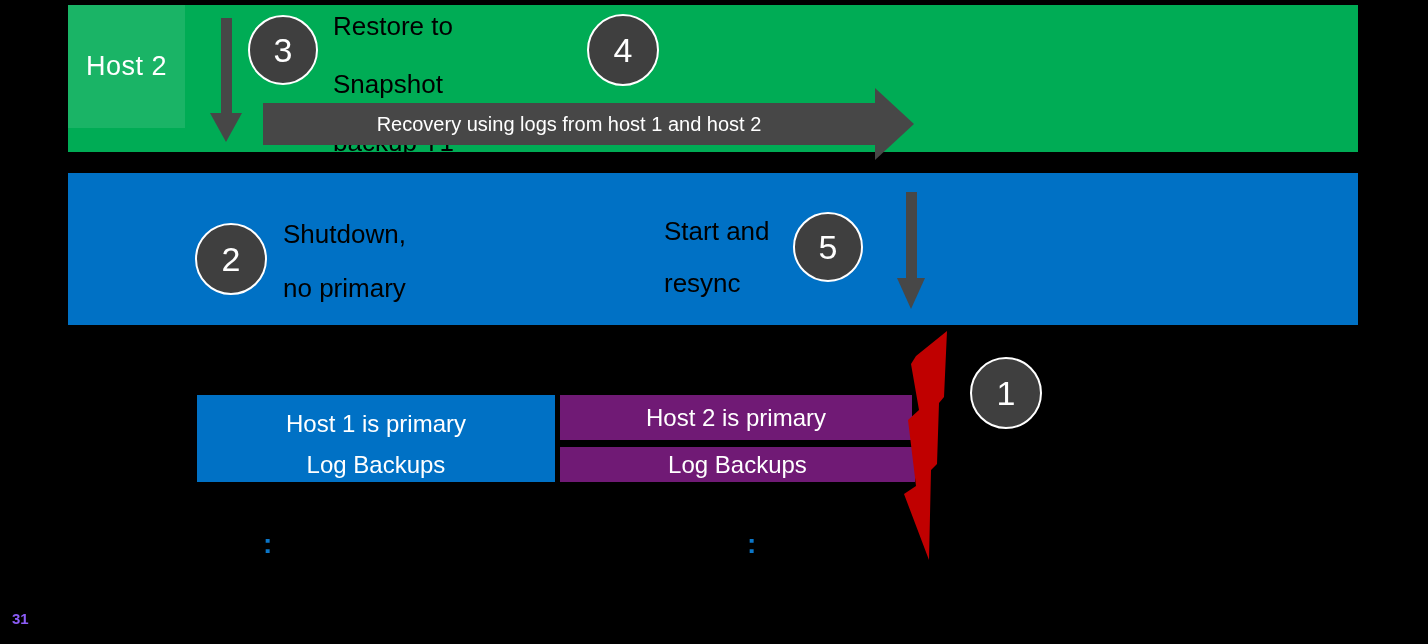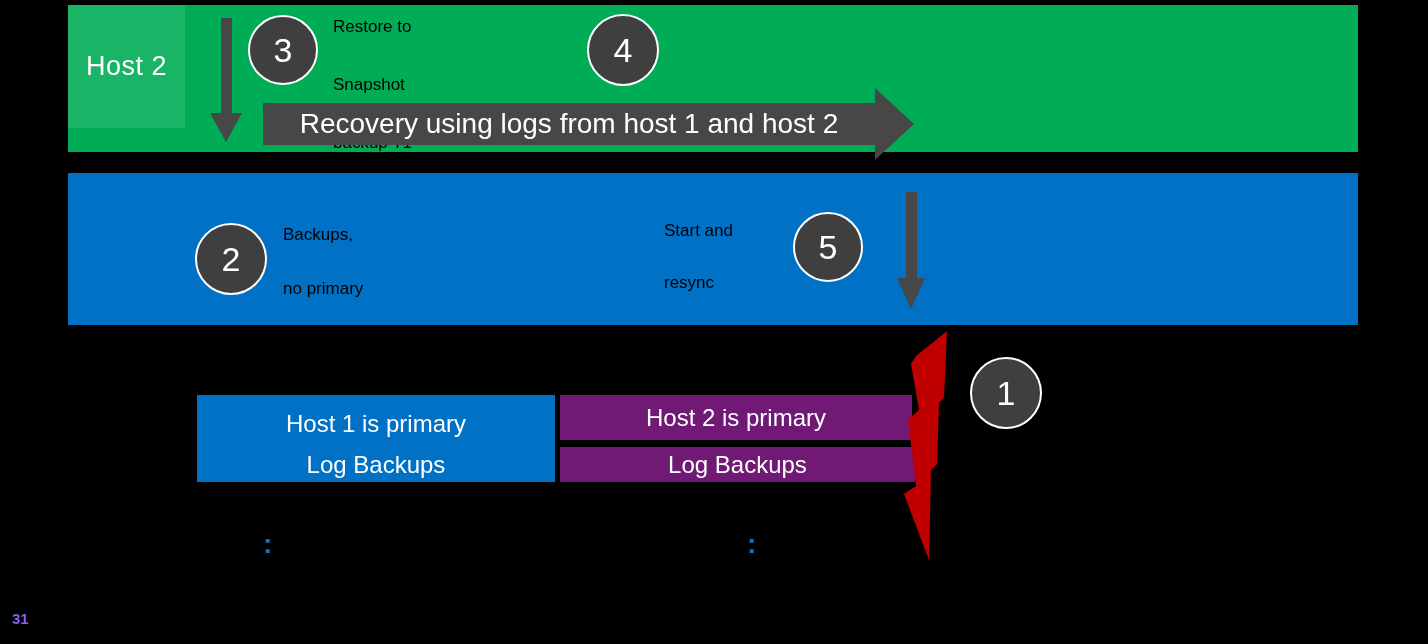--- a/index.html
+++ b/index.html
@@ -48,21 +48,21 @@
     box-sizing: border-box;
   }
   .c3 { left: 248px; top: 15px;  width: 70px; height: 70px; }
   .c4 { left: 587px; top: 14px;  width: 72px; height: 72px; }
   .c2 { left: 195px; top: 223px; width: 72px; height: 72px; }
   .c5 { left: 793px; top: 212px; width: 70px; height: 70px; }
   .c1 { left: 970px; top: 357px; width: 72px; height: 72px; }
 
   
   .note {
-    color: #000000; font-size: 17px; line-height: 29px; white-space: pre-line;
+    color: #000000; font-size: 26px; line-height: 29px; white-space: pre-line;
   }
   .restore-note  { left: 333px; top: 12px; }
   .shutdown-note { left: 283px; top: 221px; line-height: 27px; }
   .start-note    { left: 664px; top: 218px; line-height: 26px; }
 
   
   .arrow-shaft { background: #474747; }
   .h2-shaft { left: 221px; top: 18px; width: 11px; height: 95px; }
   .h2-head  {
     left: 210px; top: 113px; width: 0; height: 0;
@@ -76,21 +76,21 @@
     border-left: 14px solid transparent;
     border-right: 14px solid transparent;
     border-top: 31px solid #474747;
   }
 
   
   .recovery-body {
     left: 263px; top: 103px; width: 612px; height: 42px;
     background: #474747;
     display: flex; align-items: center; justify-content: center;
-    color: #FFFFFF; font-size: 28px;
+    color: #FFFFFF; font-size: 20px;
   }
   .recovery-head {
     left: 875px; top: 88px; width: 0; height: 0;
     border-top: 36px solid transparent;
     border-bottom: 36px solid transparent;
     border-left: 39px solid #474747;
   }
 
   
   .tl-bar {
@@ -148,21 +148,21 @@
   </div>
 
   <div class="abs recovery-body">
     <span>Recovery using logs from host 1 and host 2</span>
   </div>
   <div class="abs recovery-head"></div>
 
   <div class="abs step-circle c2">
     <span>2</span>
   </div>
-  <div class="abs note shutdown-note"><span>Backups,</span><br>
+  <div class="abs note shutdown-note"><span>Shutdown,</span><br>
     <span>no primary</span>
   </div>
 
   <div class="abs note start-note"><span>Start and</span><br>
     <span>resync</span>
   </div>
   <div class="abs step-circle c5">
     <span>5</span>
   </div>
 

